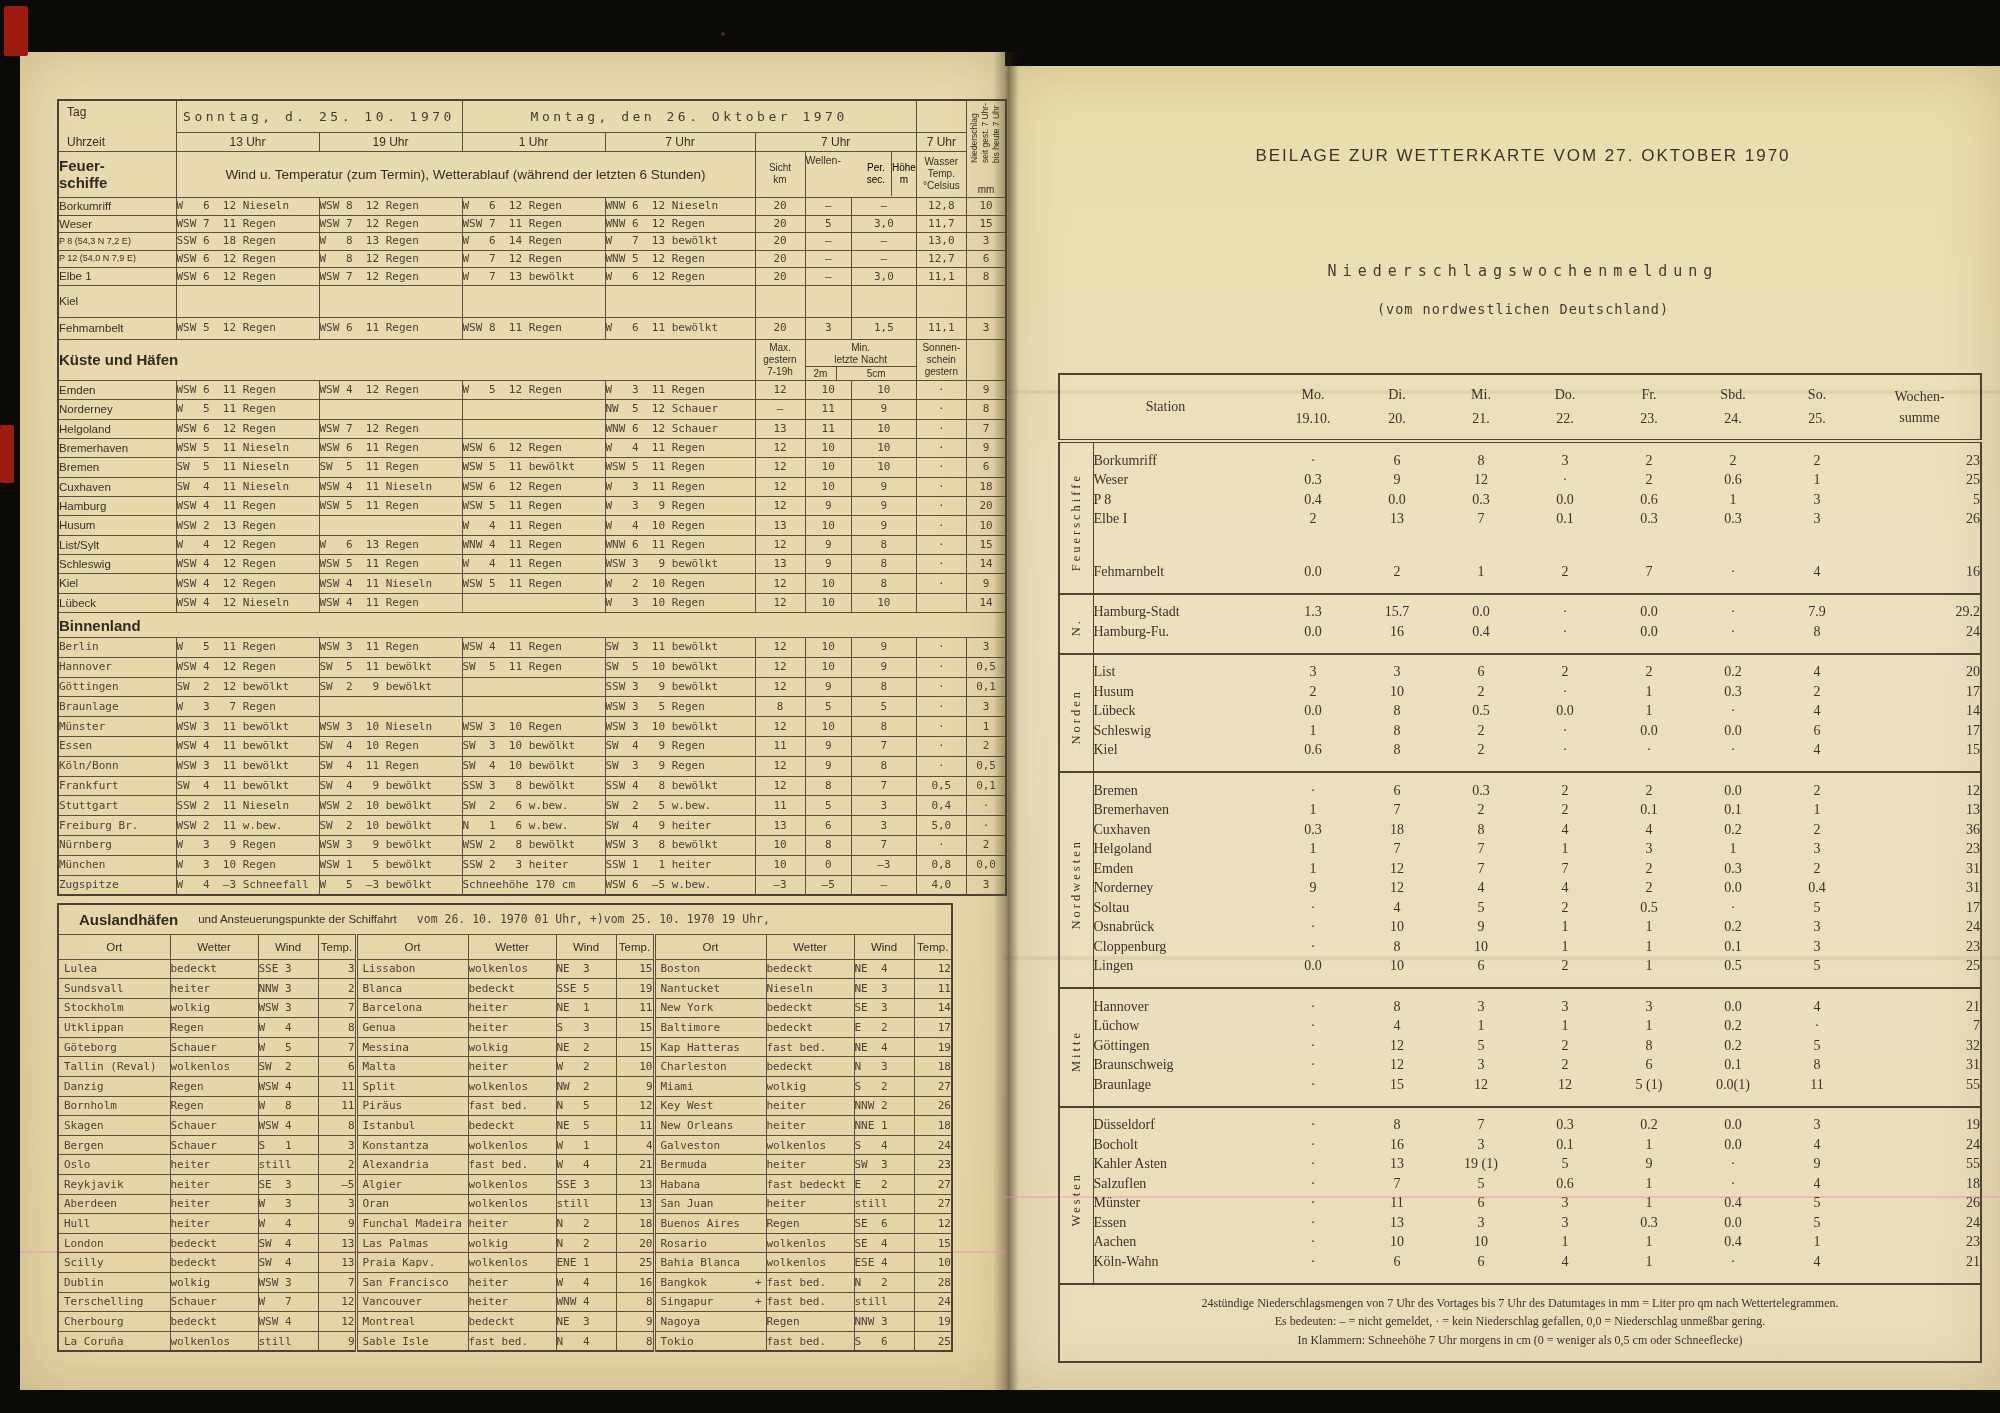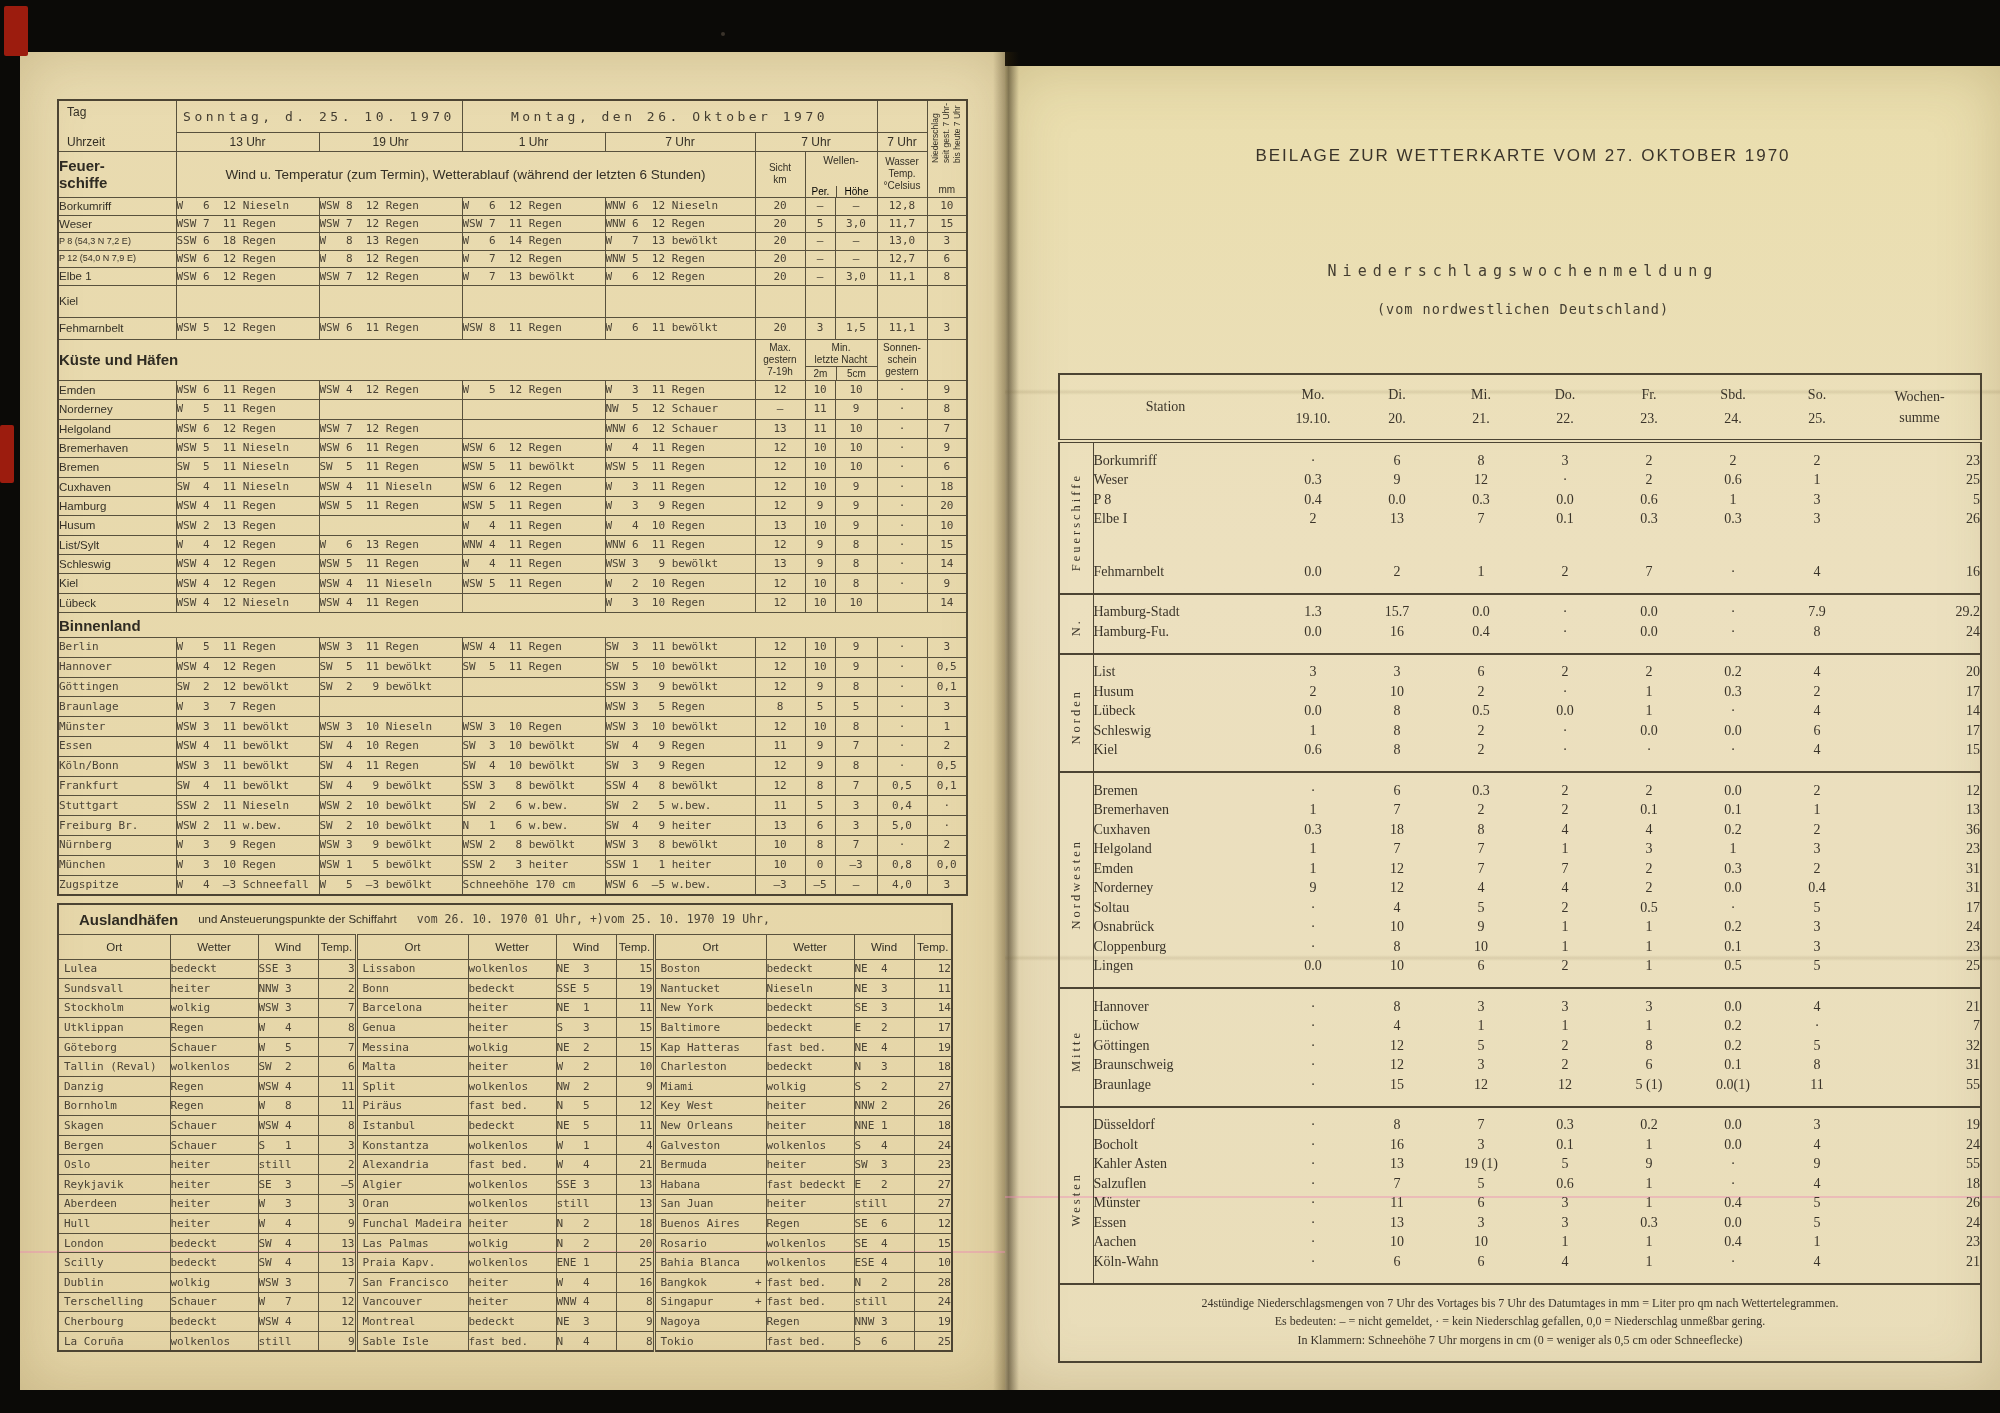--- a/index.html
+++ b/index.html
@@ -33,21 +33,21 @@
   #tb-binnen td{height:18.8px;}
   .tagcell{height:48px;}
   .tagcell .wrap{display:flex;flex-direction:column;justify-content:space-between;height:44px;padding:2px 0 0 8px;
      font:12px "Liberation Sans",sans-serif;color:#332f25;}
   .dateh{font:13px "DejaVu Sans Mono",monospace;letter-spacing:3.5px;text-align:center;color:#433d31;white-space:nowrap;}
   .timeh{font:12px "Liberation Sans",sans-serif;text-align:center;color:#332f25;height:17px;}
   .feuerlbl{font:bold 15px/1.15 "Liberation Sans",sans-serif;padding-left:7px;white-space:pre-line;color:#2f2b22;text-align:left;}
   .windlbl{font:13.5px "Liberation Sans",sans-serif;text-align:center;color:#332f25;}
   .smallh{font:10px/1.2 "Liberation Sans",sans-serif;text-align:center;white-space:pre-line;color:#332f25;}
   .hdrB{height:44px;}
-  .wellenwrap{display:flex;flex-direction:column;height:44px;gap:20px;}
+  .wellenwrap{display:flex;flex-direction:row;height:44px;gap:20px;}
   .wellenwrap .wtop{font:10.5px "Liberation Sans",sans-serif;text-align:center;padding-top:2px;color:#332f25;}
   .wellenwrap .wbot{display:flex;flex:1;}
   .wellenwrap .wbot div{font:10px/1.2 "Liberation Sans",sans-serif;text-align:center;white-space:pre-line;
       display:flex;align-items:center;justify-content:center;}
   .wellenwrap .wbot div:first-child{width:30px;}
   .wellenwrap .wbot div:last-child{flex:1;border-left:1px solid #58513d;}
   .niedcell{vertical-align:bottom;}
   .niedwrap{display:flex;flex-direction:column;align-items:center;justify-content:space-between;height:96px;}
   .rottext{writing-mode:vertical-rl;transform:rotate(180deg);font:8.5px/1.3 "Liberation Sans",sans-serif;
       white-space:pre-line;color:#332f25;margin-top:2px;}
@@ -687,21 +687,21 @@
             <div class="wrap">
               <span>Sundsvall</span>
               <span></span>
             </div>
           </td>
           <td class="awet">heiter</td>
           <td class="awind">NNW 3</td>
           <td class="atemp">2</td>
           <td class="aort grpsep">
             <div class="wrap">
-              <span>Bonn</span>
+              <span>Blanca</span>
               <span></span>
             </div>
           </td>
           <td class="awet">bedeckt</td>
           <td class="awind">SSE 5</td>
           <td class="atemp">19</td>
           <td class="aort grpsep">
             <div class="wrap">
               <span>Nantucket</span>
               <span></span>

